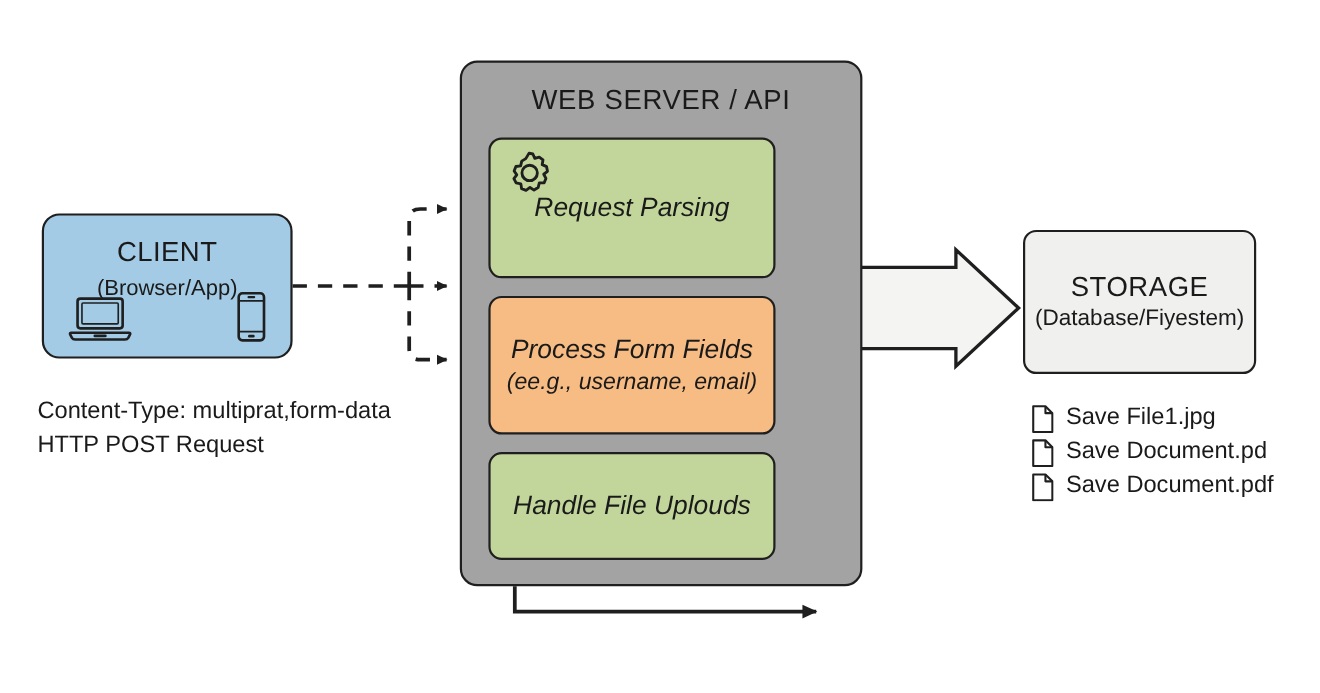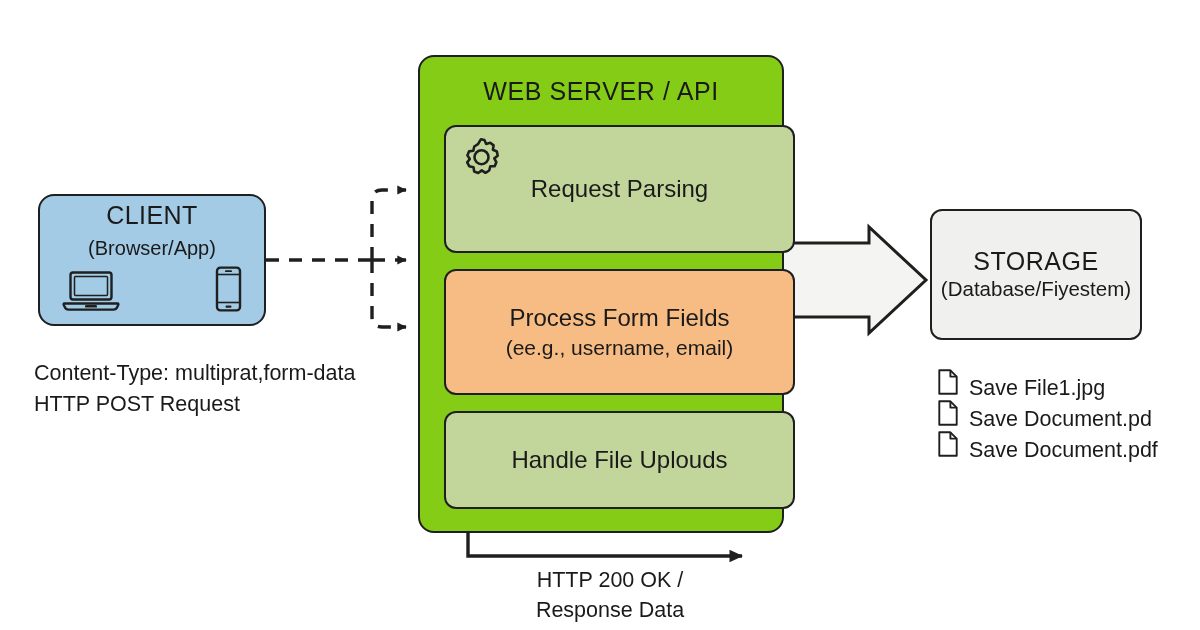--- a/index.html
+++ b/index.html
@@ -43,21 +43,21 @@
 
   
   #client-node {
     left: 38px;
     top: 194px;
     width: 228px;
     height: 132px;
     background: #a3cbe5;
     border-radius: 16px;
     justify-content: flex-start;
-    padding-top: 6px;
+    padding-top: 20px;
   }
   #client-title {
     font-size: 25px;
     letter-spacing: 0.4px;
     line-height: 1.08;
   }
   #client-subtitle {
     font-size: 20px;
     line-height: 1.15;
     margin-top: 8px;
@@ -85,41 +85,42 @@
     line-height: 1.42;
     text-align: left;
   }
 
   
   #server-node {
     left: 418px;
     top: 55px;
     width: 366px;
     height: 478px;
-    background: #84cc16;
+    background: #a3a3a3;
     border-radius: 16px;
     justify-content: flex-start;
     padding-top: 20px;
   }
   #server-title {
     font-size: 25px;
     letter-spacing: 0.6px;
   }
   .proc-box {
     position: absolute;
     box-sizing: border-box;
     left: 24px;
-    width: 351px;
+    width: 261px;
     border: 2.5px solid #1f1f1f;
     border-radius: 12px;
     display: flex;
     flex-direction: column;
     align-items: center;
     justify-content: center;
     text-align: right;
+    font-style: italic;
   }
   #proc-request-parsing {
     top: 68px;
     height: 128px;
     background: #c2d69b;
   }
   #proc-process-form {
     top: 212px;
     height: 126px;
     background: #f7bc84;
@@ -167,21 +168,21 @@
 
   
   #file-list {
     position: absolute;
     left: 938px;
     top: 368px;
     width: 250px;
   }
   .file-row {
     display: flex;
-    align-items: flex-end;
+    align-items: flex-start;
     gap: 11px;
     height: 31px;
   }
   .file-label {
     font-size: 21.5px;
     line-height: 1;
     white-space: nowrap;
   }
 
   
@@ -316,18 +317,14 @@
       <span>
         <svg width="20" height="26" viewBox="0 0 20 26" xmlns="http://www.w3.org/2000/svg">
           <path d="M1.3,1.3 L12.4,1.3 L18.7,7.6 L18.7,24.7 L1.3,24.7 Z" fill="#ffffff" stroke="#1f1f1f" stroke-width="1.9" stroke-linejoin="round"></path>
           <path d="M12.4,1.3 L12.4,7.6 L18.7,7.6" fill="none" stroke="#1f1f1f" stroke-width="1.9" stroke-linejoin="round"></path>
         </svg>
       </span>
       <span class="file-label">Save Document.pdf</span>
     </div>
   </div>
 
-  <div id="response-label">
-    <div>HTTP 200 OK /</div>
-    <div>Response Data</div>
-  </div>
 
 </div>
 
 </body></html>

